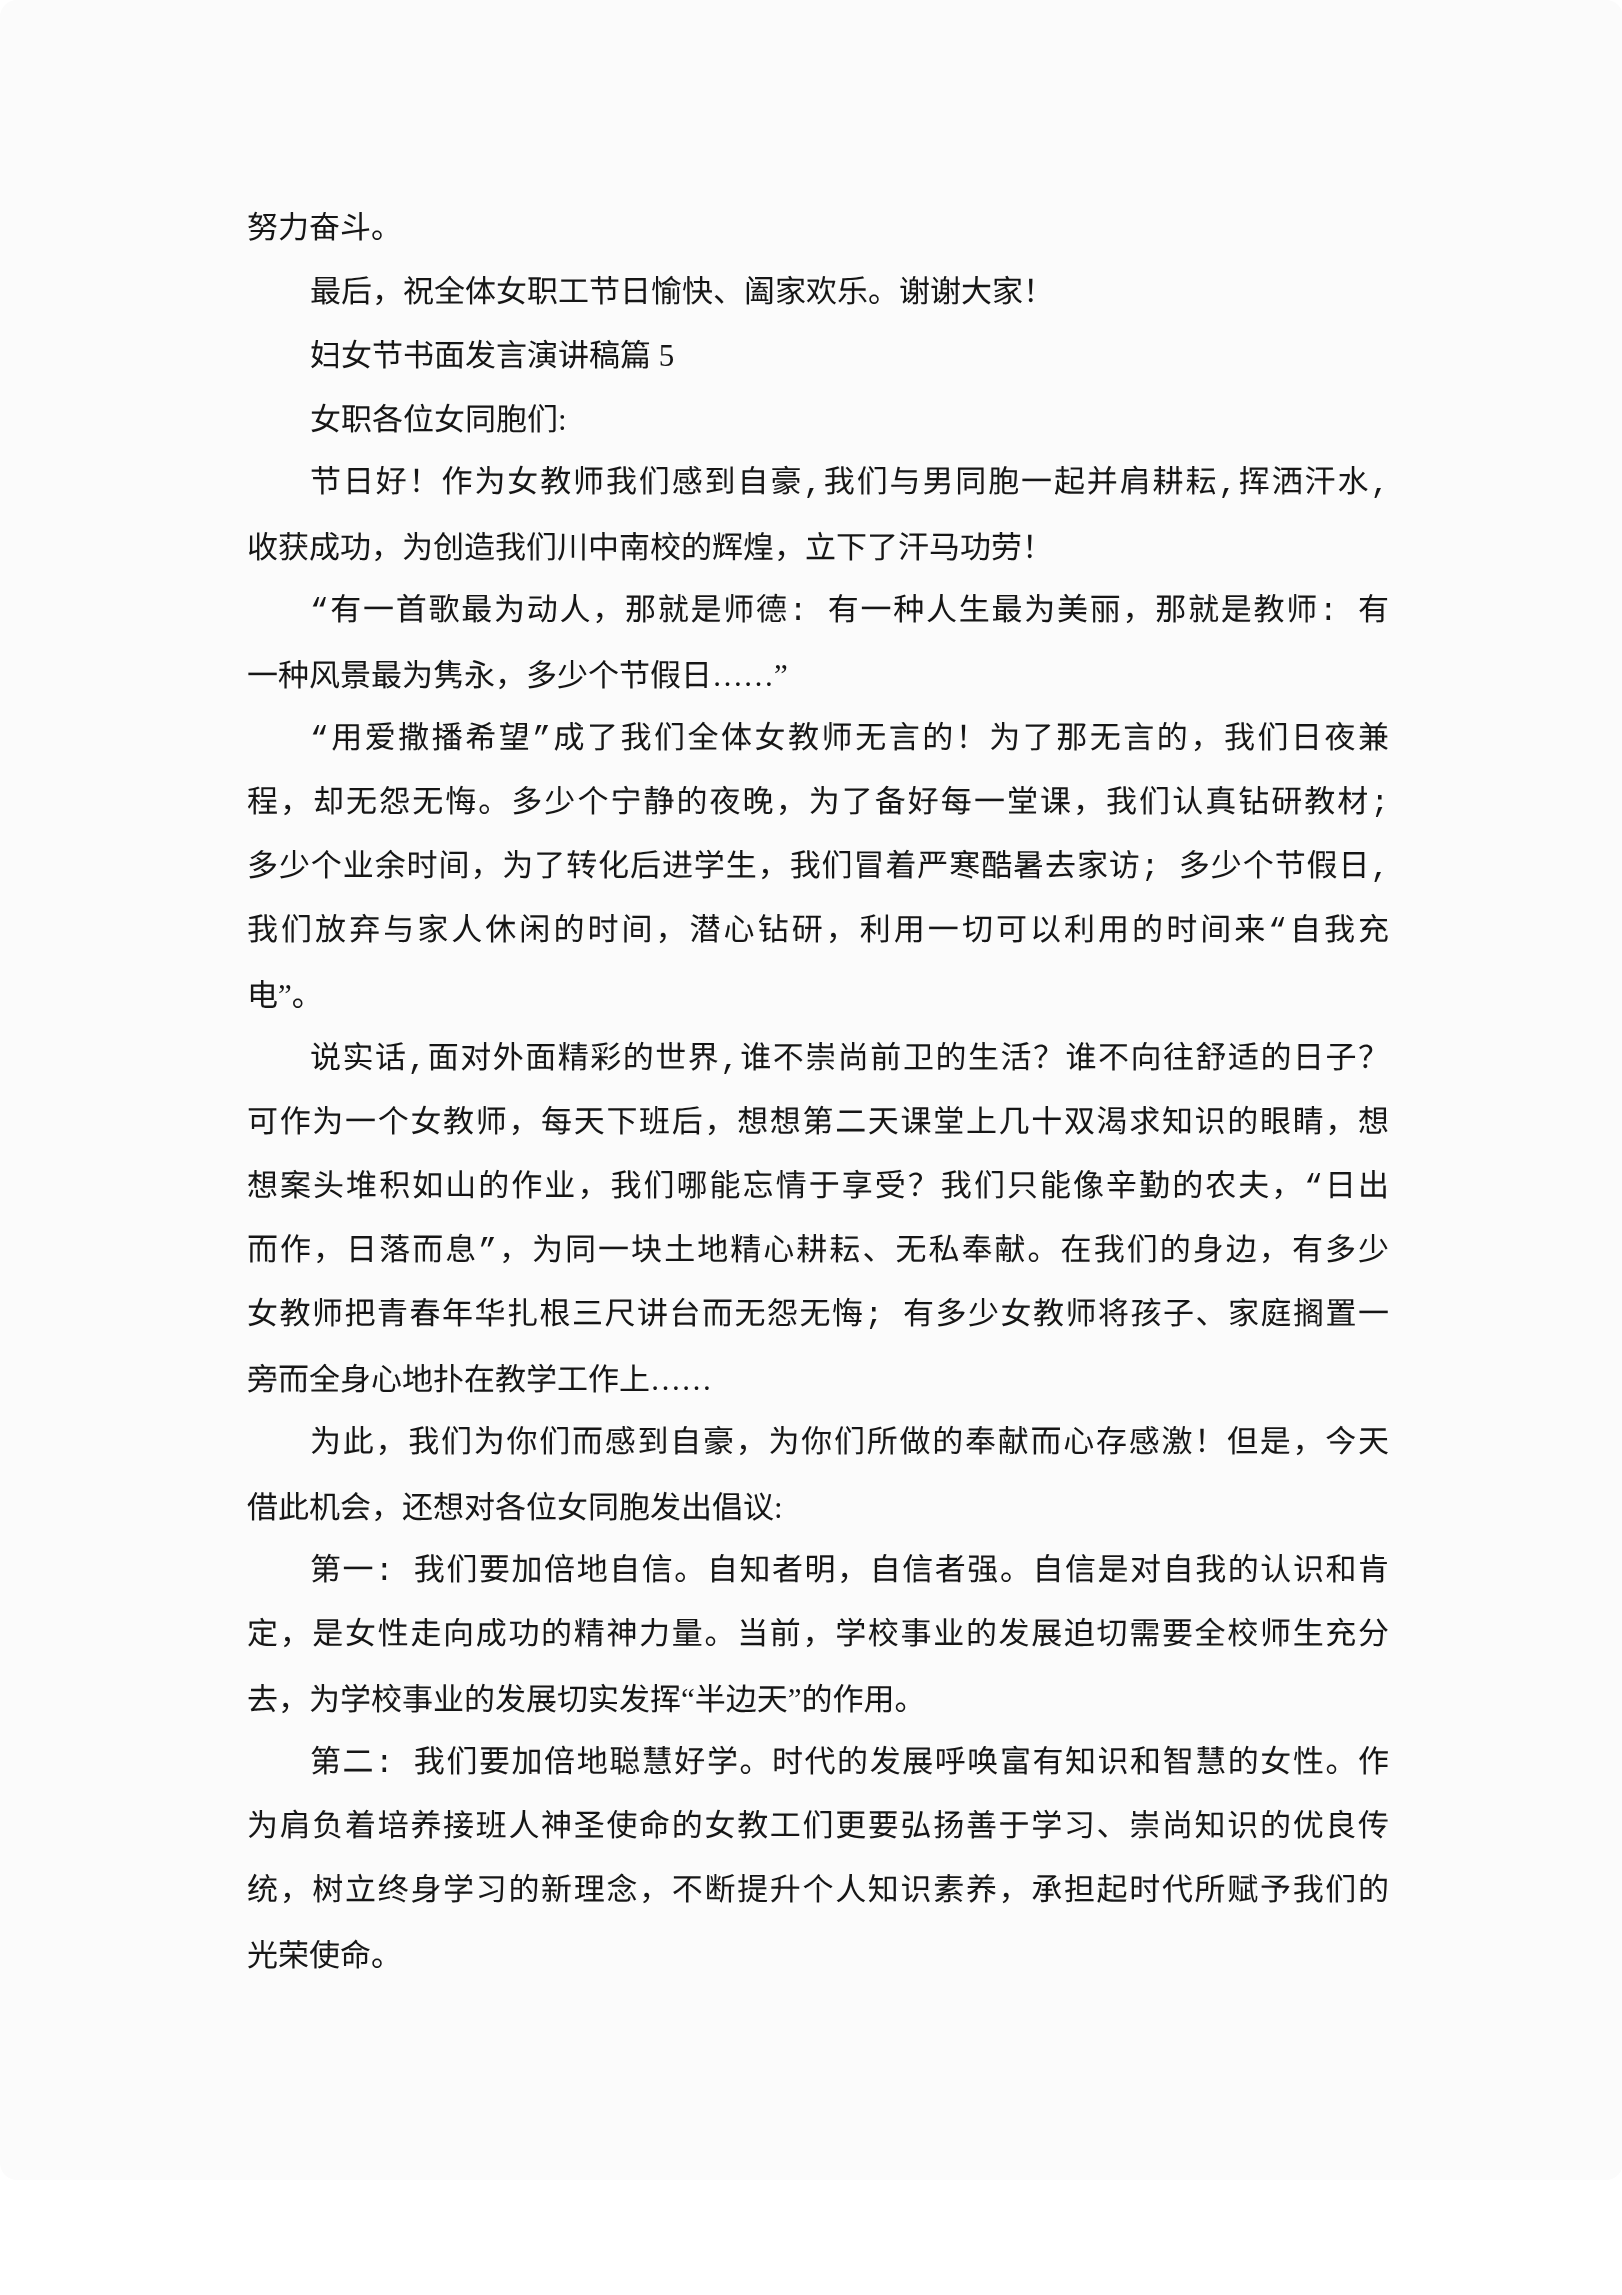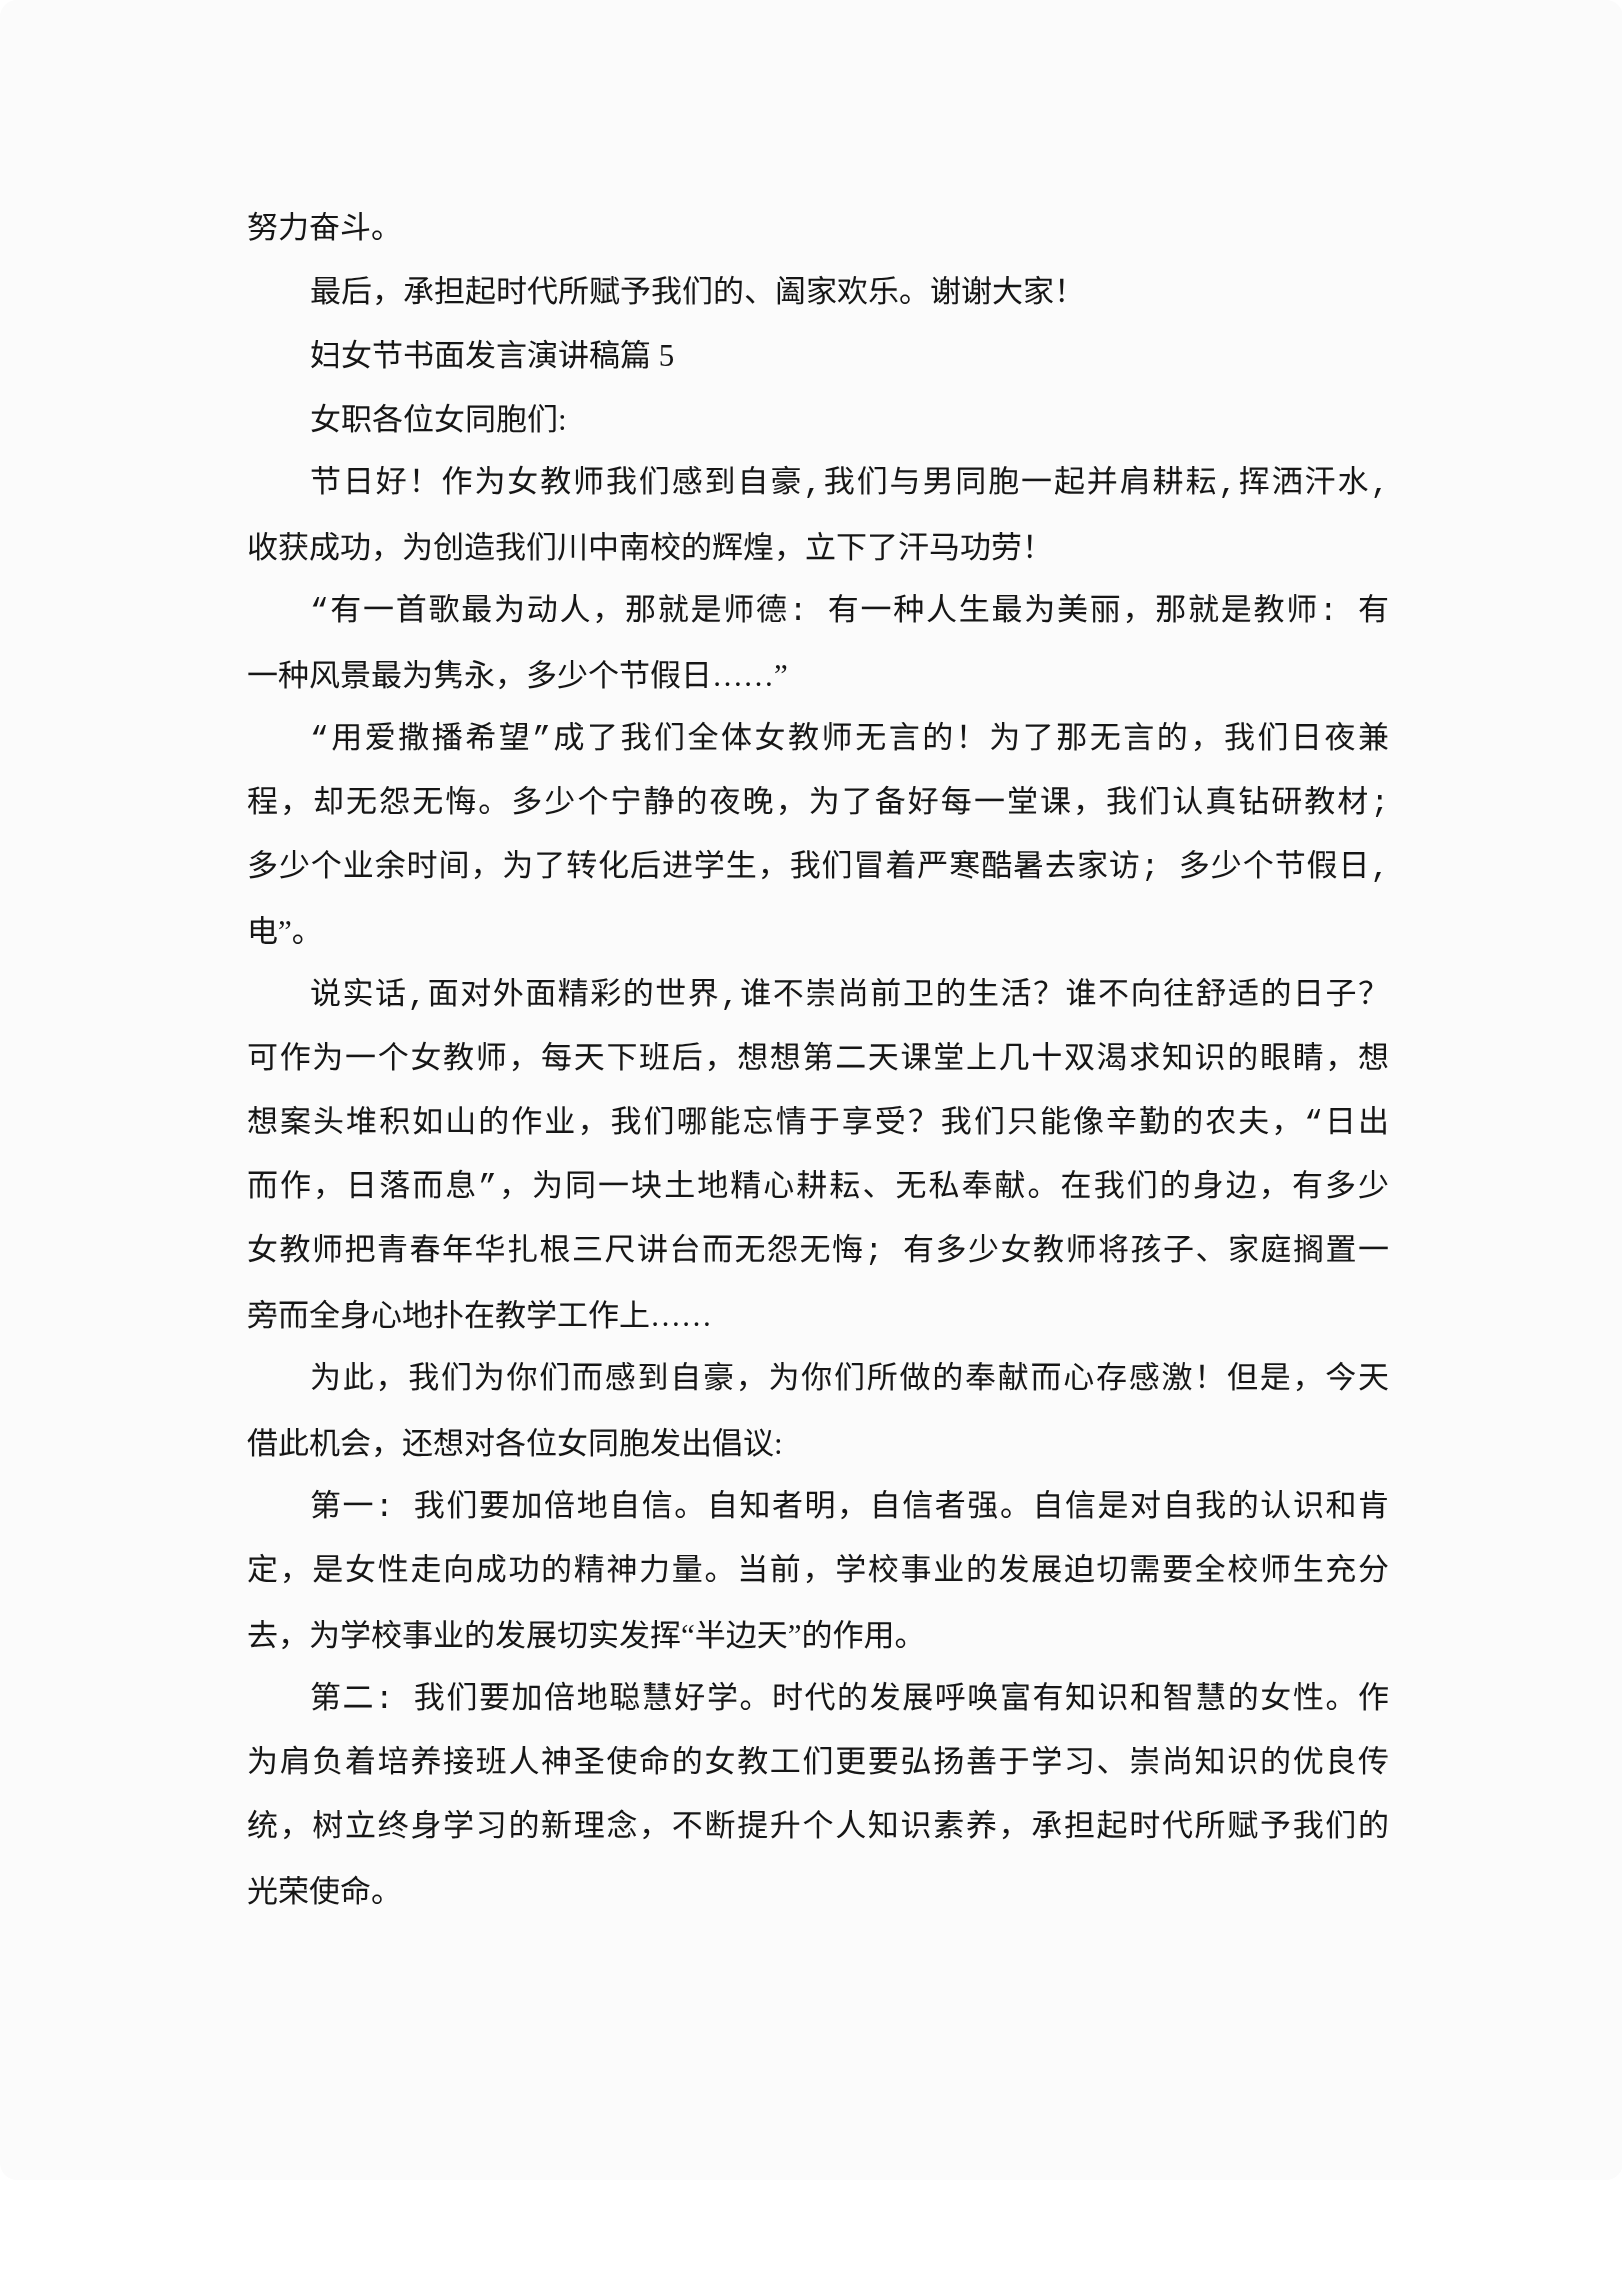--- a/index.html
+++ b/index.html
@@ -46,30 +46,31 @@
     text-justify: inter-character;
     font-family: Liberation Mono, monospace;
   }
 </style>
 </head>
 <body>
 
 <div class="page" style="background: rgb(251, 251, 251);">
   <div class="text-block" id="text-block" style="color: rgb(22, 22, 22);">
       <div class="line">努力奋斗。</div>
-      <div class="line indent">最后，承担起时代所赋予我们的、阖家欢乐。谢谢大家！</div>
+      <div class="line indent">最后，祝全体女职工节日愉快、阖家欢乐。谢谢大家！</div>
       <div class="line indent">妇女节书面发言演讲稿篇 5</div>
       <div class="line indent">女职各位女同胞们:</div>
       <div class="line indent justify">节日好！作为女教师我们感到自豪,我们与男同胞一起并肩耕耘,挥洒汗水,</div>
       <div class="line">收获成功，为创造我们川中南校的辉煌，立下了汗马功劳！</div>
       <div class="line indent justify">“有一首歌最为动人，那就是师德: 有一种人生最为美丽，那就是教师: 有</div>
       <div class="line">一种风景最为隽永，多少个节假日……”</div>
       <div class="line indent justify">“用爱撒播希望”成了我们全体女教师无言的！为了那无言的，我们日夜兼</div>
       <div class="line justify">程，却无怨无悔。多少个宁静的夜晚，为了备好每一堂课，我们认真钻研教材;</div>
       <div class="line justify">多少个业余时间，为了转化后进学生，我们冒着严寒酷暑去家访; 多少个节假日,</div>
+      <div class="line justify">我们放弃与家人休闲的时间，潜心钻研，利用一切可以利用的时间来“自我充</div>
       <div class="line">电”。</div>
       <div class="line indent justify">说实话,面对外面精彩的世界,谁不崇尚前卫的生活？谁不向往舒适的日子？</div>
       <div class="line justify">可作为一个女教师，每天下班后，想想第二天课堂上几十双渴求知识的眼睛，想</div>
       <div class="line justify">想案头堆积如山的作业，我们哪能忘情于享受？我们只能像辛勤的农夫，“日出</div>
       <div class="line justify">而作，日落而息”，为同一块土地精心耕耘、无私奉献。在我们的身边，有多少</div>
       <div class="line justify">女教师把青春年华扎根三尺讲台而无怨无悔; 有多少女教师将孩子、家庭搁置一</div>
       <div class="line">旁而全身心地扑在教学工作上……</div>
       <div class="line indent justify">为此，我们为你们而感到自豪，为你们所做的奉献而心存感激！但是，今天</div>
       <div class="line">借此机会，还想对各位女同胞发出倡议:</div>
       <div class="line indent justify">第一: 我们要加倍地自信。自知者明，自信者强。自信是对自我的认识和肯</div>

